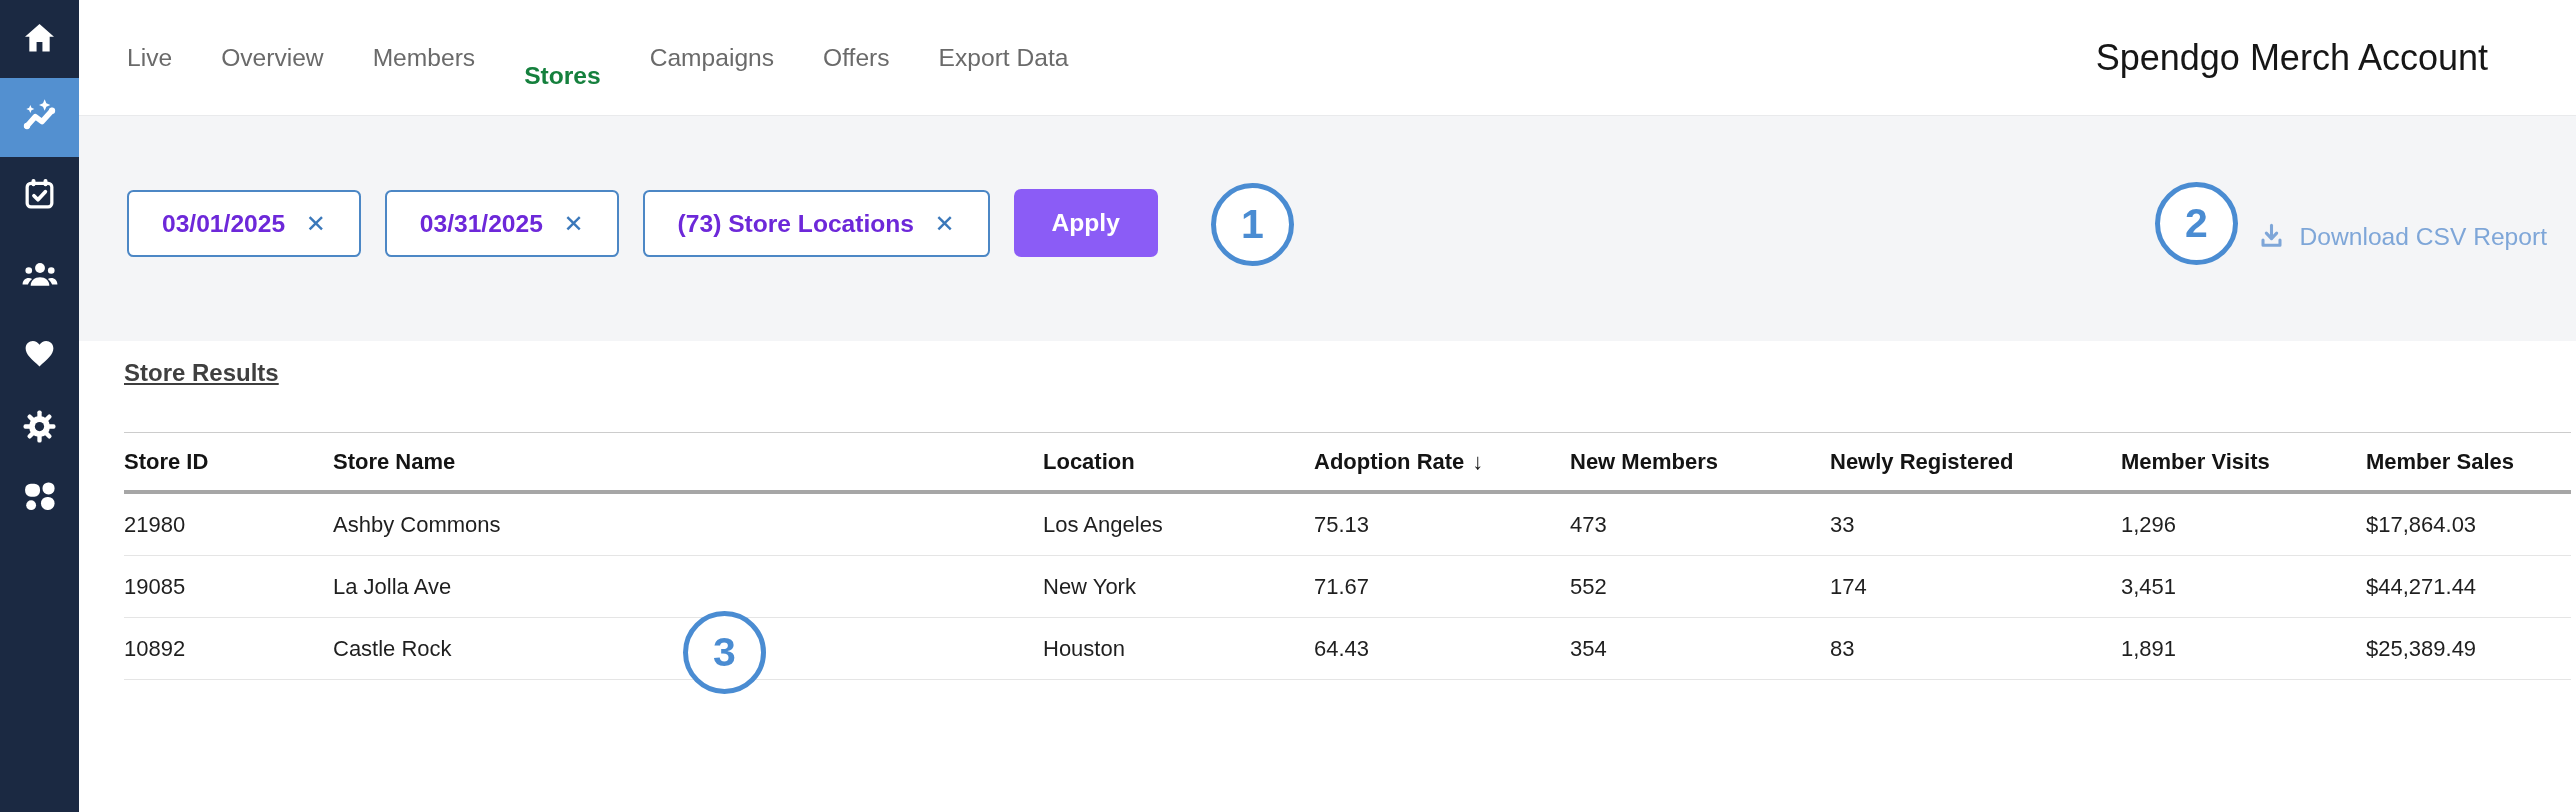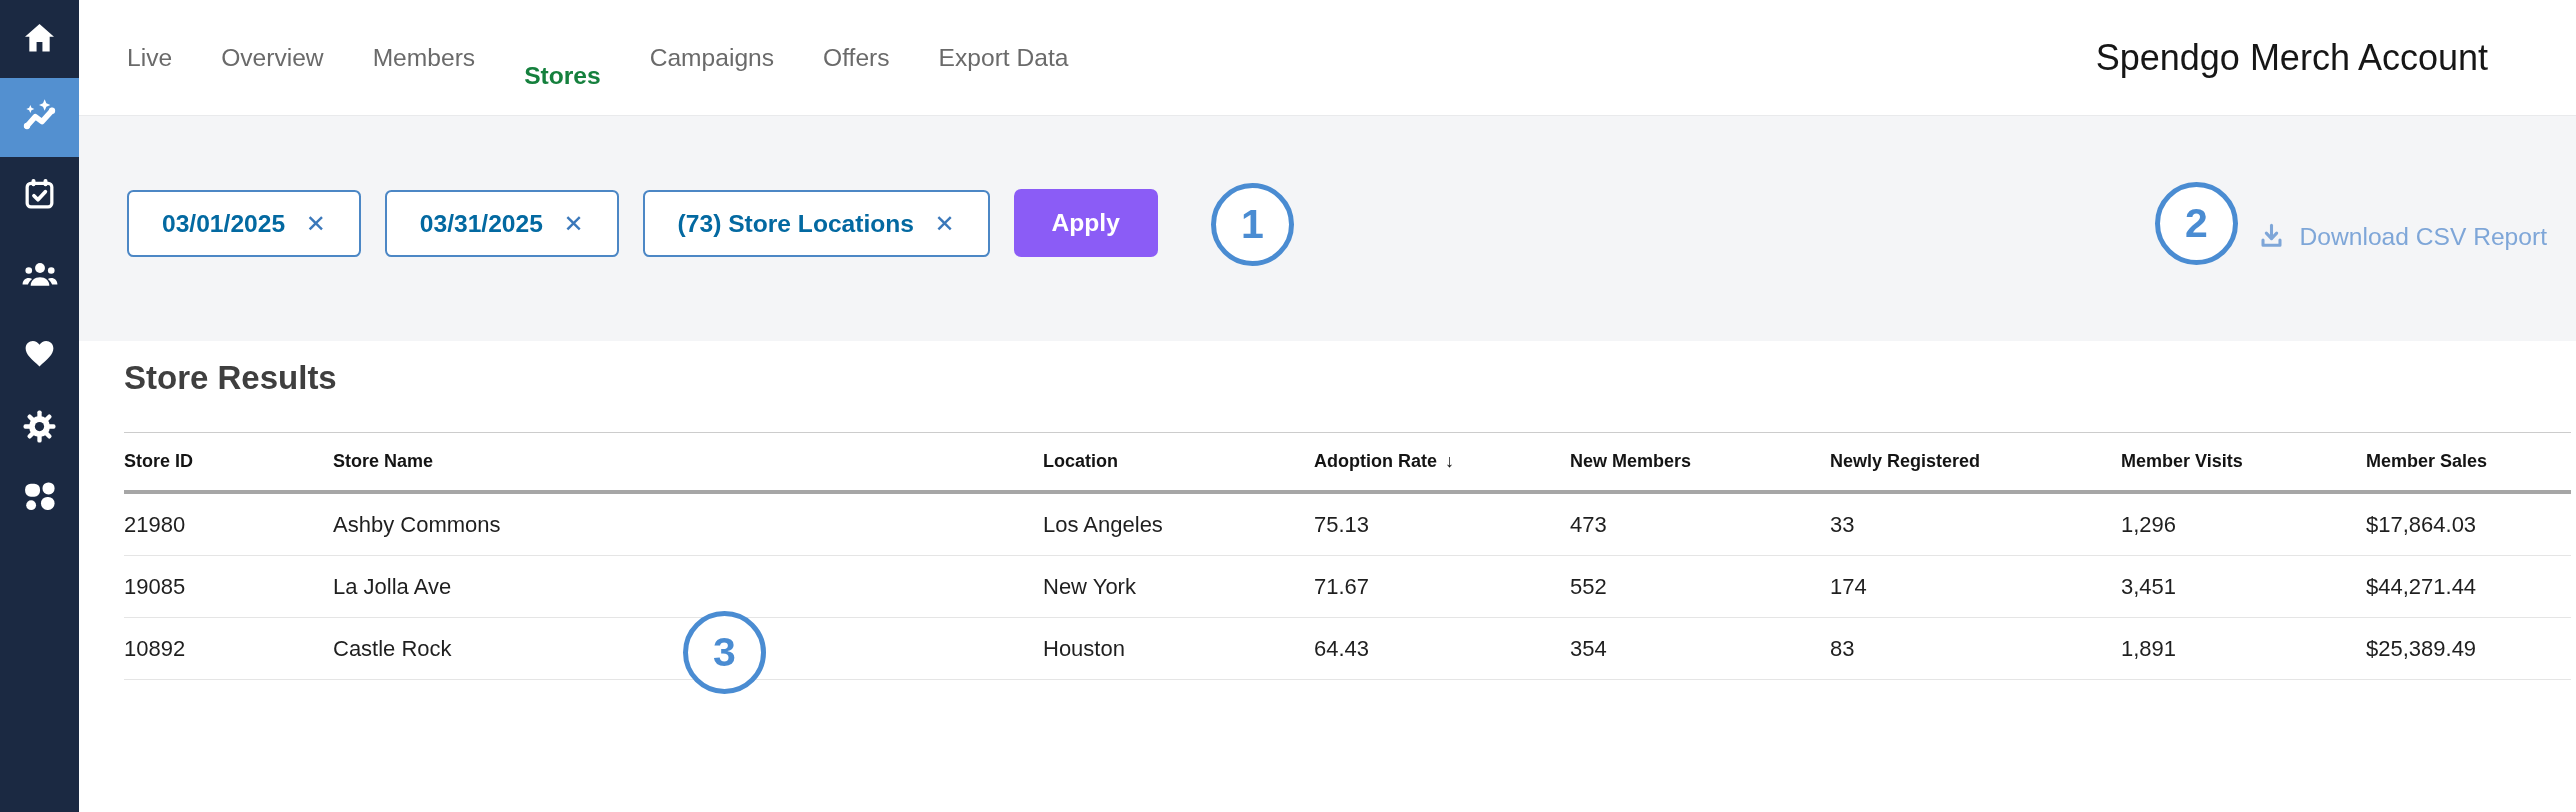--- a/index.html
+++ b/index.html
@@ -19,40 +19,40 @@
   .nav-item.active{color:#15803d;font-weight:700;margin-top:36px;}
   .account-title{position:absolute;right:88px;top:0;height:115px;display:flex;align-items:center;
                  font-size:36px;color:#161616;}
 
   
   .filterbar{position:absolute;left:79px;top:115px;width:2497px;height:226px;background:#f4f5f7;
              border-top:0.8px solid #e9eaec;}
   .chip-row{position:absolute;left:48px;top:74px;display:flex;gap:24px;align-items:stretch;}
   .chip{box-sizing:border-box;height:67px;background:#ffffff;border:2.4px solid #4c87c5;border-radius:6.4px;
         display:flex;align-items:center;gap:20.6px;padding:0 33px;cursor:pointer;}
-  .chip-label{font-size:24.6px;font-weight:700;color:#0369a1;white-space:nowrap;}
+  .chip-label{font-size:24.6px;font-weight:700;color:#6d28d9;white-space:nowrap;}
   .chip-close{font-size:24px;color:#3b78ba;cursor:pointer;line-height:1;}
   .apply-btn{box-sizing:border-box;height:68px;width:144px;margin-top:-0.8px;background:#8b5cf6;border:none;
              border-radius:7.1px;color:#ffffff;font-size:24.6px;font-weight:700;
              font-family:"Liberation Sans", sans-serif;cursor:pointer;}
   .download{position:absolute;right:29px;top:120px;transform:translateY(-50%);
             display:flex;align-items:center;gap:12px;text-decoration:none;cursor:pointer;}
   .download-label{font-size:24.6px;color:#7ea6d8;white-space:nowrap;}
 
   
   .ann{position:absolute;box-sizing:border-box;width:83px;height:83px;border:5.6px solid #4a8cd2;
        border-radius:50%;background:#ffffff;display:flex;align-items:center;justify-content:center;
        font-size:41px;font-weight:700;color:#4a8cd2;z-index:5;}
 
   
   .results{position:absolute;left:79px;top:341px;width:2497px;height:472px;background:#ffffff;}
-  .results-heading{position:absolute;left:45px;top:17.5px;margin:0;font-size:33px;font-weight:700;color:#3f3f3f;}
+  .results-heading{position:absolute;left:45px;top:17.5px;margin:0;font-size:24px;font-weight:700;color:#3f3f3f;text-decoration:underline;}
   table.store-table{position:absolute;left:45px;top:91px;width:2446px;border-collapse:collapse;
                     table-layout:fixed;border-top:1.6px solid #cccccc;}
-  .store-table th{height:57px;text-align:left;vertical-align:middle;font-size:18px;font-weight:700;
+  .store-table th{height:57px;text-align:left;vertical-align:middle;font-size:22px;font-weight:700;
                   color:#141414;border-bottom:4px solid #a6a6a6;padding:0;white-space:nowrap;cursor:pointer;}
   .store-table td{height:61px;vertical-align:middle;font-size:22px;color:#1f1f1f;
                   border-bottom:1.6px solid #e5e5e5;padding:0;white-space:nowrap;}
   .sort-arrow{margin-left:8px;font-weight:700;}
 </style>
 </head>
 <body>
 
 <div class="page">
 

